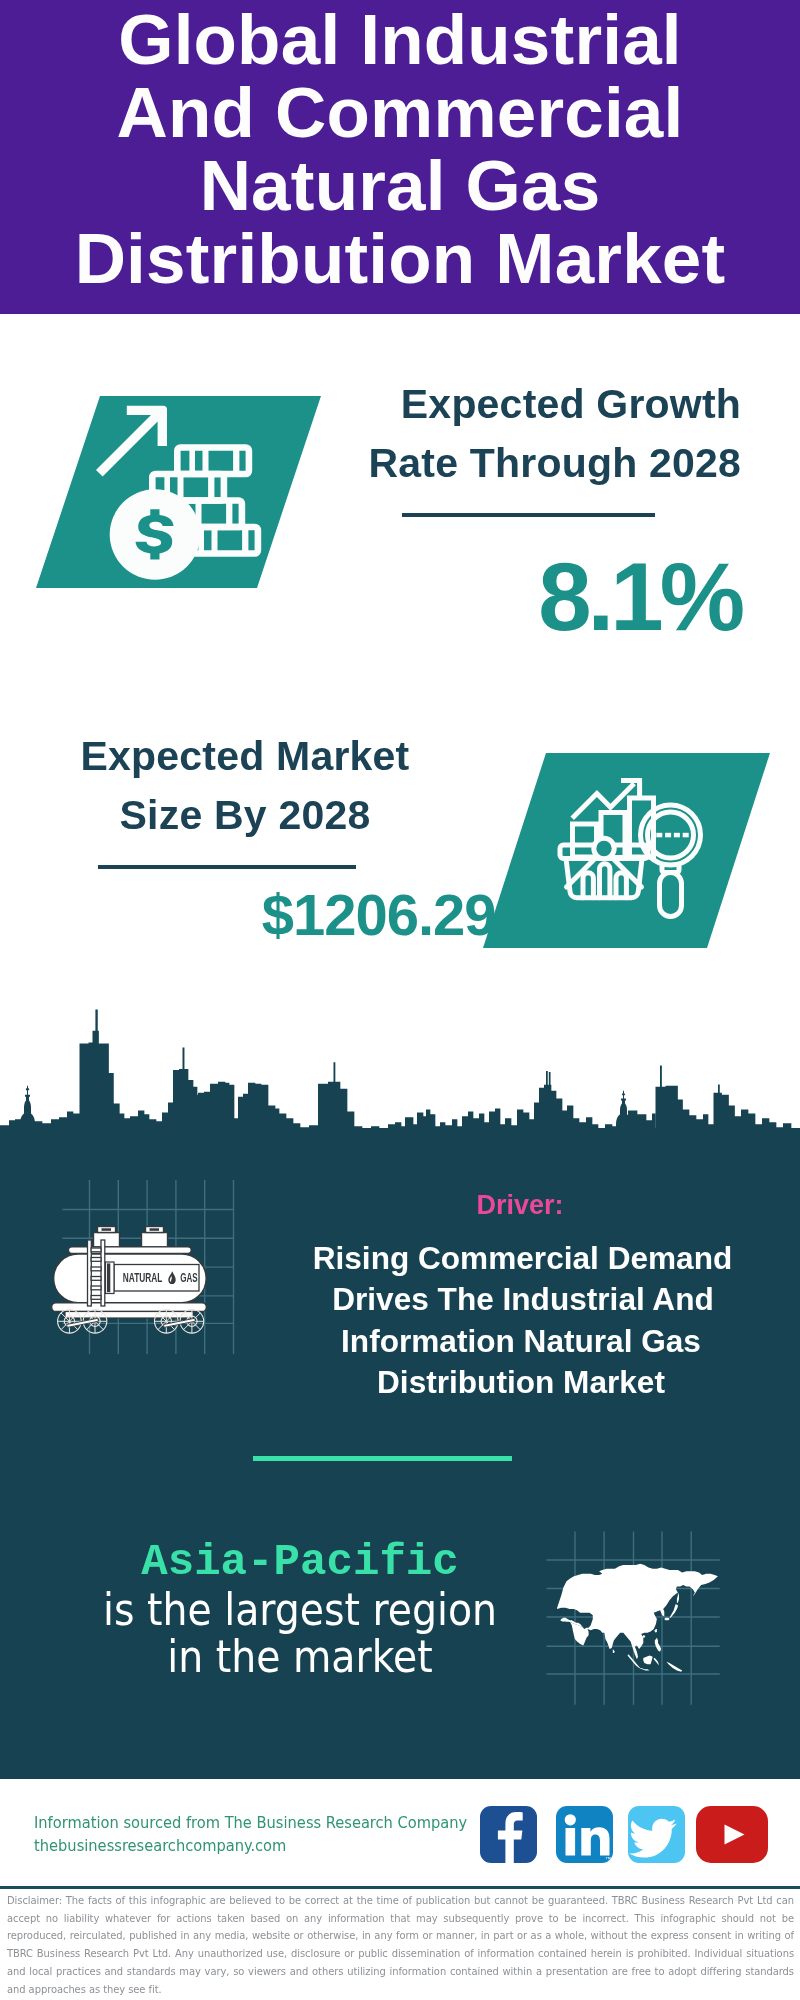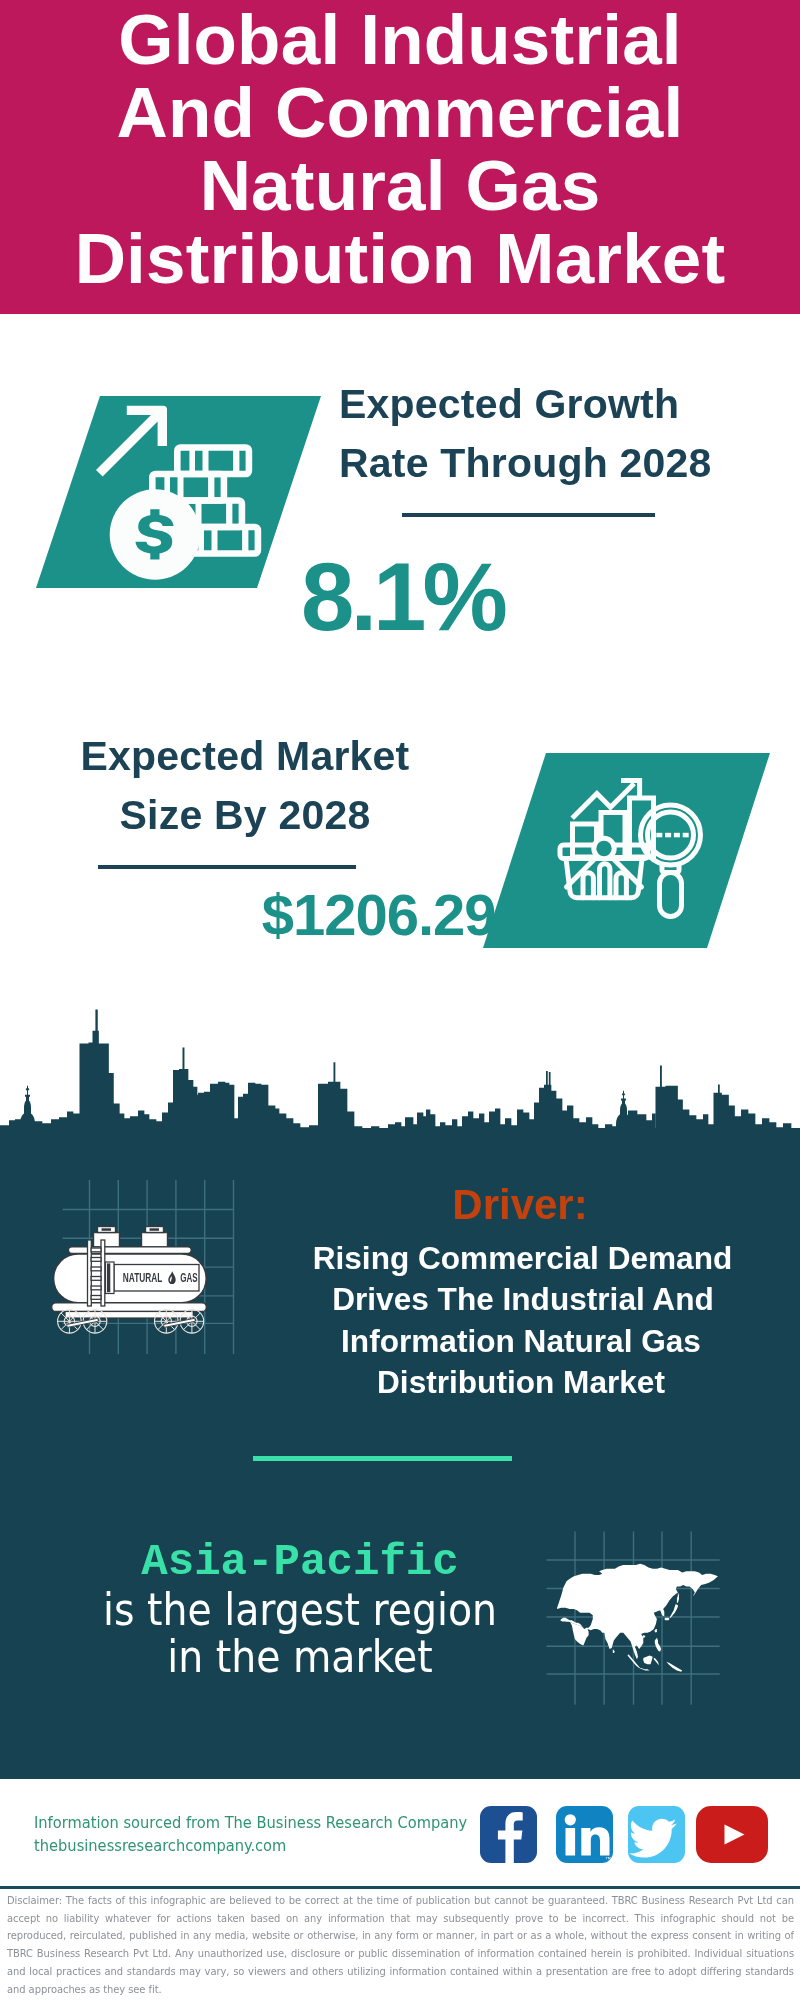--- a/index.html
+++ b/index.html
@@ -4,38 +4,38 @@
 <title>Infographic</title>
 <style>
   * { margin:0; padding:0; box-sizing:border-box; }
   html,body { width:800px; height:2000px; }
   body { font-family:"Liberation Sans", sans-serif; background:#ffffff; overflow:hidden; }
   .page { position:relative; width:800px; height:2000px; background:#fff; }
 
   
   .header {
     position:absolute; left:0; top:0; width:800px; height:314px;
-    background:#be185d;
+    background:#4c1d95;
     display:flex; flex-direction:column; align-items:center; justify-content:center;
   }
   .header h1 {
     font-family:"Liberation Sans", sans-serif;
     font-weight:700; font-size:71px; line-height:73px;
     color:#fdfdfd; text-align:center; letter-spacing:0.2px;
     margin-top:-16px;
   }
   .header h1 span { display:block; }
   .para-left {
     position:absolute; left:36px; top:396px; width:300px; height:192px;
   }
   .para-shape-a {
     position:absolute; left:0; top:0; width:221px; height:192px;
     background:#1c9189; transform:skewX(-18.43deg); transform-origin:bottom left;
   }
-  .growth-text { position:absolute; left:339px; top:375px; width:402px; text-align:left; }
+  .growth-text { position:absolute; left:339px; top:375px; width:402px; text-align:right; }
   .lbl {
     font-family:"Liberation Sans", sans-serif; font-weight:700;
     font-size:41px; line-height:58.5px; color:#1b4355; letter-spacing:0.2px;
   }
   .rule-dark { height:4px; background:#1b4355; margin:0 auto; }
   .bigval {
     font-family:"Liberation Sans", sans-serif; font-weight:700;
     color:#1c9189;
   }
   .para-right { position:absolute; left:483px; top:753px; width:300px; height:195px; }
@@ -48,21 +48,21 @@
   
   .dark-body {
     position:absolute; left:0; top:1128px; width:800px; height:651px;
     background:#164251;
   }
   .skyline { position:absolute; left:0; top:1008px; width:800px; height:130px; }
   .tanker { position:absolute; left:46px; top:1176px; }
   .driver-text { position:absolute; left:270px; top:1185px; width:500px; text-align:center; }
   .driver-h {
     font-family:"Liberation Sans", sans-serif; font-weight:700;
-    font-size:42px; line-height:40px; color:#c2410c;
+    font-size:27px; line-height:40px; color:#ec4899;
   }
   .driver-p {
     font-family:"Liberation Sans", sans-serif; font-weight:700;
     font-size:31.6px; line-height:41.4px; color:#ffffff; margin-top:13px;
   }
   .rule-mint {
     position:absolute; left:253px; top:1456px; width:259px; height:5px; background:#39e0a8;
   }
 
   

